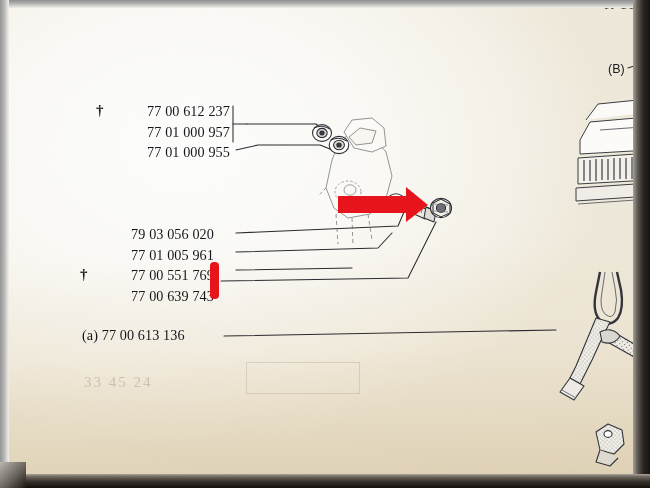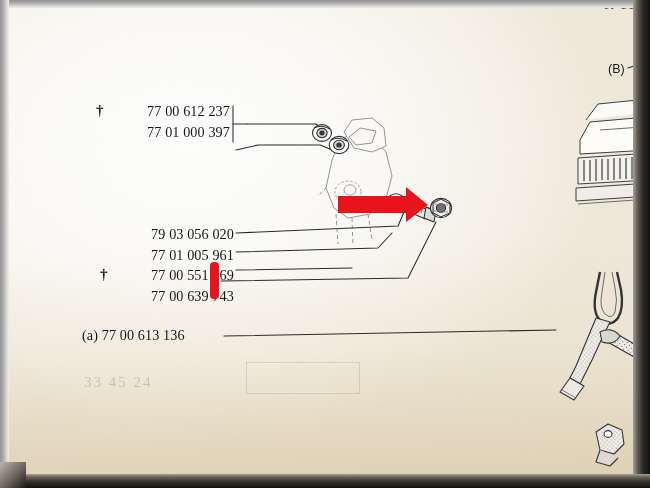--- a/index.html
+++ b/index.html
@@ -86,21 +86,21 @@
   }
   .dagger {
     position: absolute;
     left: -12px;
     top: -1px;
     font-size: 15px;
     font-weight: 700;
   }
 
   #block-top  { left: 108px; top: 101px; width: 122px; }
-  #block-mid  { left: 112px; top: 224px; width: 122px; }
+  #block-mid  { left: 92px; top: 224px; width: 122px; }
   #block-bot  { left: 82px;  top: 325px; }
 
   #block-bot .num-line { text-align: left; }
 
   
   svg.overlay {
     position: absolute;
     left: 0; top: 0;
     width: 650px; height: 488px;
     pointer-events: none;
@@ -317,21 +317,24 @@
       <path d="M600 450 L596 462 L610 466 L618 458" fill="#ddd9d0"></path>
     </g>
   </svg>
 
   <div class="num-block" id="block-top">
     <div class="num-line">
       <span class="dagger">†</span>
       <span>77 00 612 237</span>
     </div>
     <div class="num-line">
-      <span>77 01 000 397</span>
+      <span>77 01 000 957</span>
+    </div>
+    <div class="num-line">
+      <span>77 01 000 955</span>
     </div>
   </div>
 
   <div class="num-block" id="block-mid">
     <div class="num-line">
       <span>79 03 056 020</span>
     </div>
     <div class="num-line">
       <span>77 01 005 961</span>
     </div>

